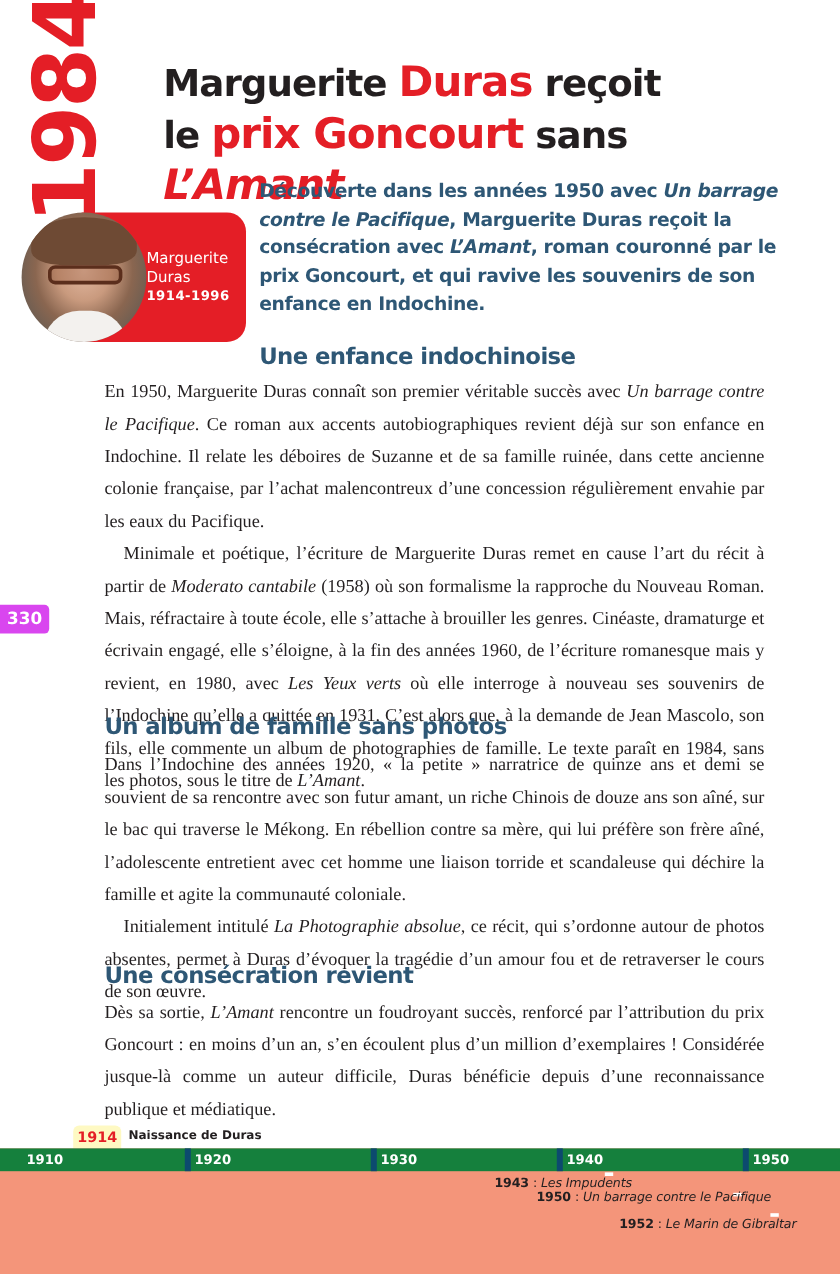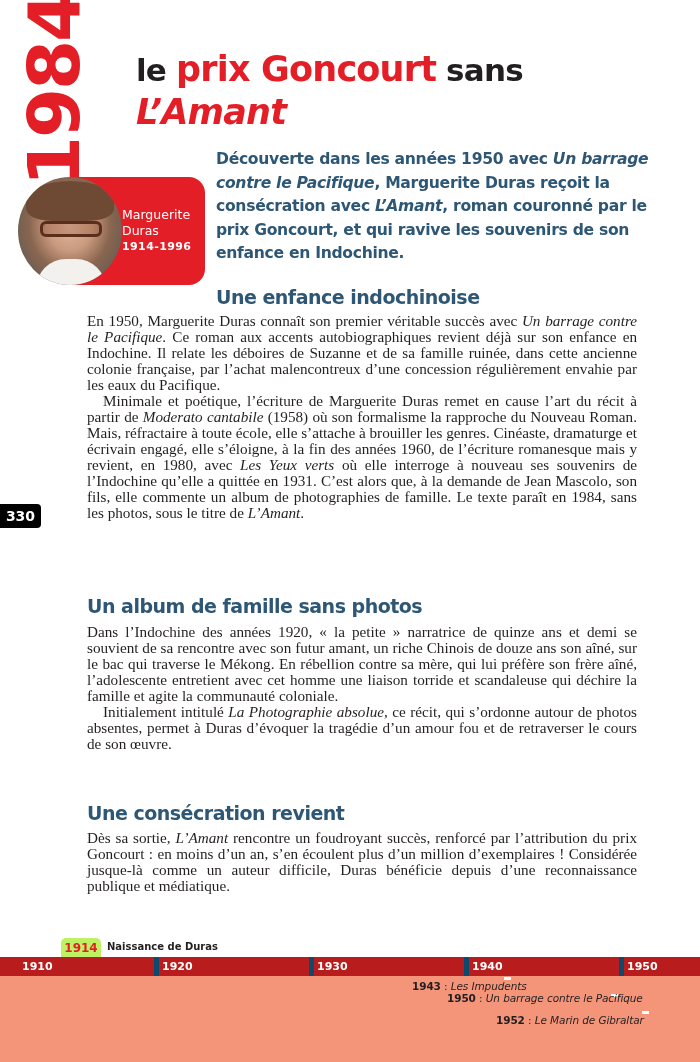--- a/index.html
+++ b/index.html
@@ -86,40 +86,40 @@
       font-family: "DejaVu Sans", sans-serif;
       font-weight: bold;
       font-size: 19px;
       color: #2e5775;
       letter-spacing: -0.5px;
     }
     .body-text {
       position: absolute; left: 87px; width: 550px;
       font-family: "Liberation Serif", serif;
       font-size: 15.2px;
-      line-height: 16px;
+      line-height: 27px;
       color: #231f20;
       text-align: justify;
     }
     .body-text p { margin: 0; }
     .body-text p.indent { text-indent: 16px; }
     .body-text i { font-style: italic; }
     .page-badge {
       position: absolute; left: 0; top: 504px; width: 41px; height: 24px;
-      background: #000000; border-radius: 0 4px 4px 0;
+      background: #d946ef; border-radius: 0 4px 4px 0;
       color: #fff; font-family: "DejaVu Sans", sans-serif; font-weight: bold;
       font-size: 14px; line-height: 24px; text-align: center;
     }
     .timeline {
       position: absolute; left: 0; top: 957px; width: 700px; height: 105px;
       background: #f4957a;
     }
     .timeline .bar {
       position: absolute; left: 0; top: 0; width: 700px; height: 19px;
-      background: #b91c1c;
+      background: #15803d;
     }
     .timeline .tick {
       position: absolute; top: 0; height: 19px;
       border-left: 5px solid #0c4a6e;
       color: #fff; font-family: "DejaVu Sans", sans-serif; font-weight: bold;
       font-size: 11px; line-height: 19px; padding-left: 3px;
     }
     .timeline .event {
       position: absolute;
       font-family: "DejaVu Sans", sans-serif; font-size: 10.5px;
@@ -128,38 +128,39 @@
     .timeline .event .yr { font-weight: bold; }
     .timeline .event i { font-style: italic; }
     .timeline .marker {
       position: absolute; width: 7px; height: 3px; background: #ffffff;
     }
     .birth {
       position: absolute; left: 61px; top: 938px; height: 19px;
     }
     .birth .tag {
       position: absolute; left: 0; top: 0; width: 40px; height: 19px;
-      background: #bef264; border-radius: 5px 5px 0 0;
+      background: #fef9c3; border-radius: 5px 5px 0 0;
       color: #e41e26; font-family: "DejaVu Sans", sans-serif; font-weight: bold;
       font-size: 12px; line-height: 20px; text-align: center;
     }
     .birth .txt {
       position: absolute; left: 46px; top: 3px;
       font-family: "DejaVu Sans", sans-serif; font-weight: bold; font-size: 10px;
       color: #231f20; white-space: nowrap;
     }
   </style>
 </head>
 <body>
 
 <div class="year-vertical">
   <span>1984</span>
 </div>
 
 <div class="title">
+  <div><span>Marguerite </span><span class="red">Duras</span><span> reçoit</span></div>
   <div><span>le </span><span class="red">prix Goncourt</span><span> sans </span><span class="red ital">L’Amant</span></div>
 </div>
 
 <div class="author-card">
   <div class="bg"></div>
   <div class="photo">
     <div class="hair"></div>
     <div class="glasses"></div>
     <div class="collar"></div>
   </div>
@@ -205,14 +206,14 @@
     <div class="tick" style="left:619px;">1950</div>
   </div>
 
   <div class="marker" style="left:504px; top:20px;"></div>
   <div class="event" style="left:412px; top:23px;"><span class="yr">1943</span><span> : </span><i>Les Impudents</i></div>
 
   <div class="marker" style="left:611px; top:37px;"></div>
   <div class="event" style="left:447px; top:35px;"><span class="yr">1950</span><span> : </span><i>Un barrage contre le Pacifique</i></div>
 
   <div class="marker" style="left:642px; top:54px;"></div>
-  <div class="event" style="left:496px; top:57px;"><span class="yr">1952</span><span> : </span><i>Le Marin de Gibraltar</i></div>
+  <div class="event" style="left:516px; top:57px;"><span class="yr">1952</span><span> : </span><i>Le Marin de Gibraltar</i></div>
 </div>
 
 </body></html>

